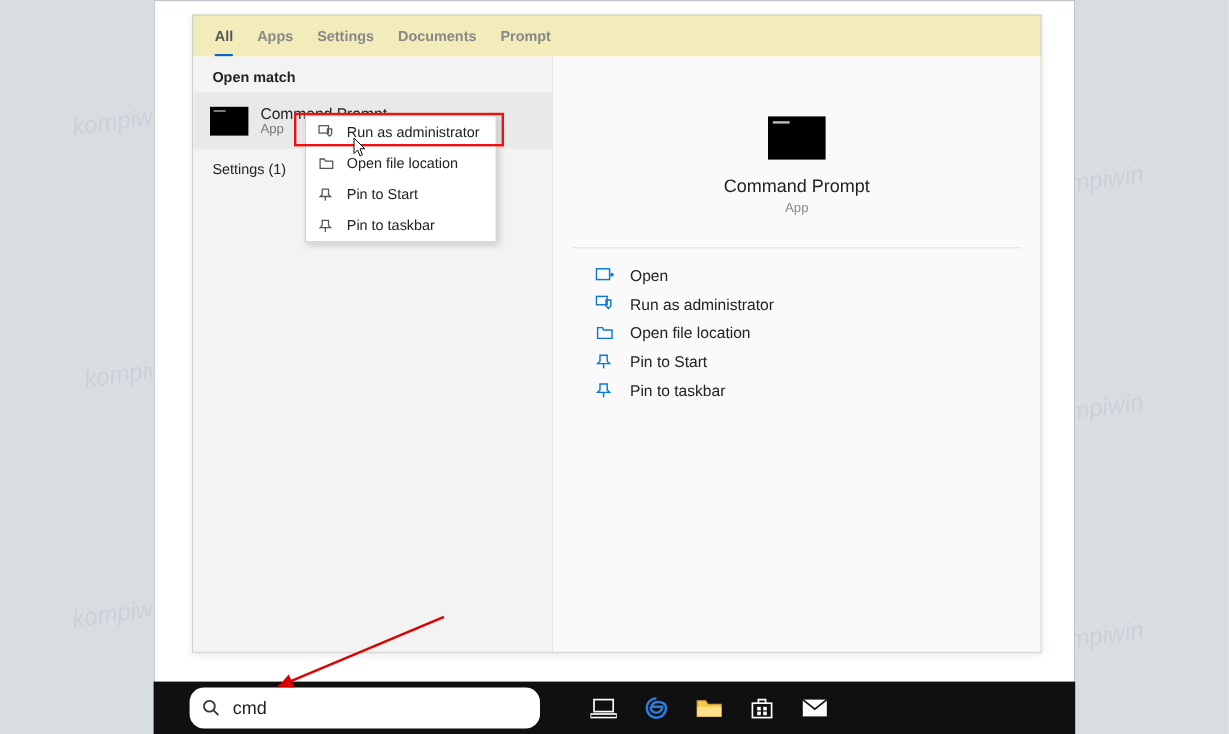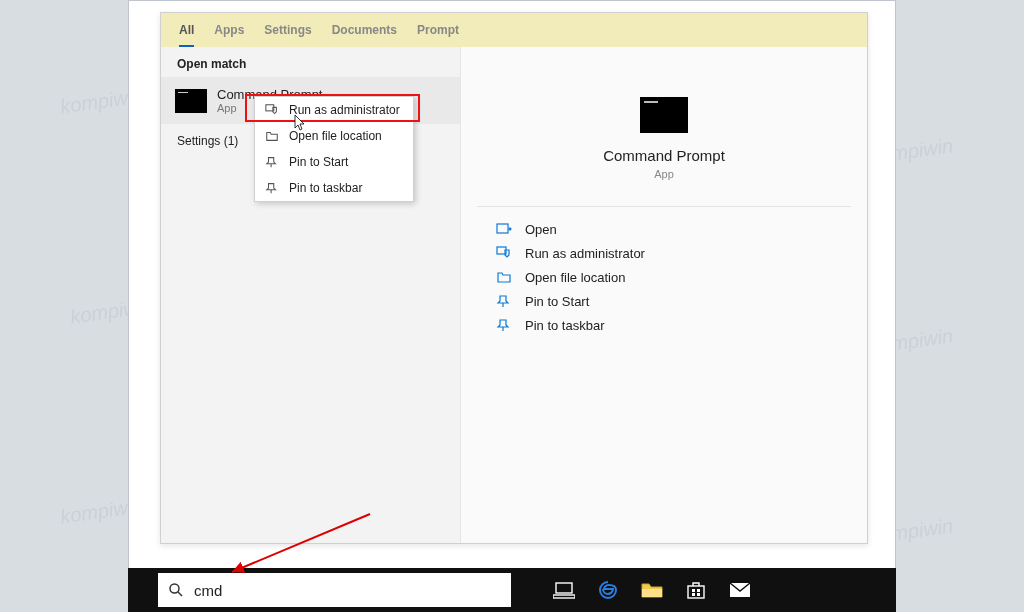--- a/index.html
+++ b/index.html
@@ -59,21 +59,21 @@
   .right-sep { width: 92%; height:1px; background:#e3e3e3; margin: 26px 0 10px; align-self: center; }
 
   .action-list { width: 100%; padding-left: 34px; display: flex; flex-direction: column; gap: 0; }
   .action { display: flex; align-items: center; gap: 12px; font-size: 13px; color:#222; cursor:pointer; padding: 3px 0; }
   .action .aico { width: 18px; height: 18px; color:#0a78d4; display:inline-flex; align-items:center; justify-content:center; }
 
   
   .taskbar {
     position: absolute; left: 128px; bottom: 0; width: 768px; height: 44px; background: #101010; display: flex; align-items: center;
   }
-  .search-box { margin-left: 30px; width: 353px; height: 34px; background:#fff; display:flex; align-items:center; gap:10px; padding: 0 10px; }
+  .search-box { margin-left: 30px; width: 292px; height: 34px; background:#fff; display:flex; align-items:center; gap:10px; padding: 0 10px; border-radius: 12px; }
   .search-box .mag { color:#333; }
   .search-text { font-size: 15px; color:#222; }
   .tb-icons { display:flex; align-items:center; gap: 22px; margin-left: 42px; }
   .tb-ico { width: 22px; height: 22px; display:inline-flex; align-items:center; justify-content:center; color:#fff; cursor:pointer; }
 
   .arrow { position:absolute; left:220px; bottom:40px; width:160px; height:60px; pointer-events:none; z-index:5; }
 
   svg { display:block; }
 </style>
 </head>

